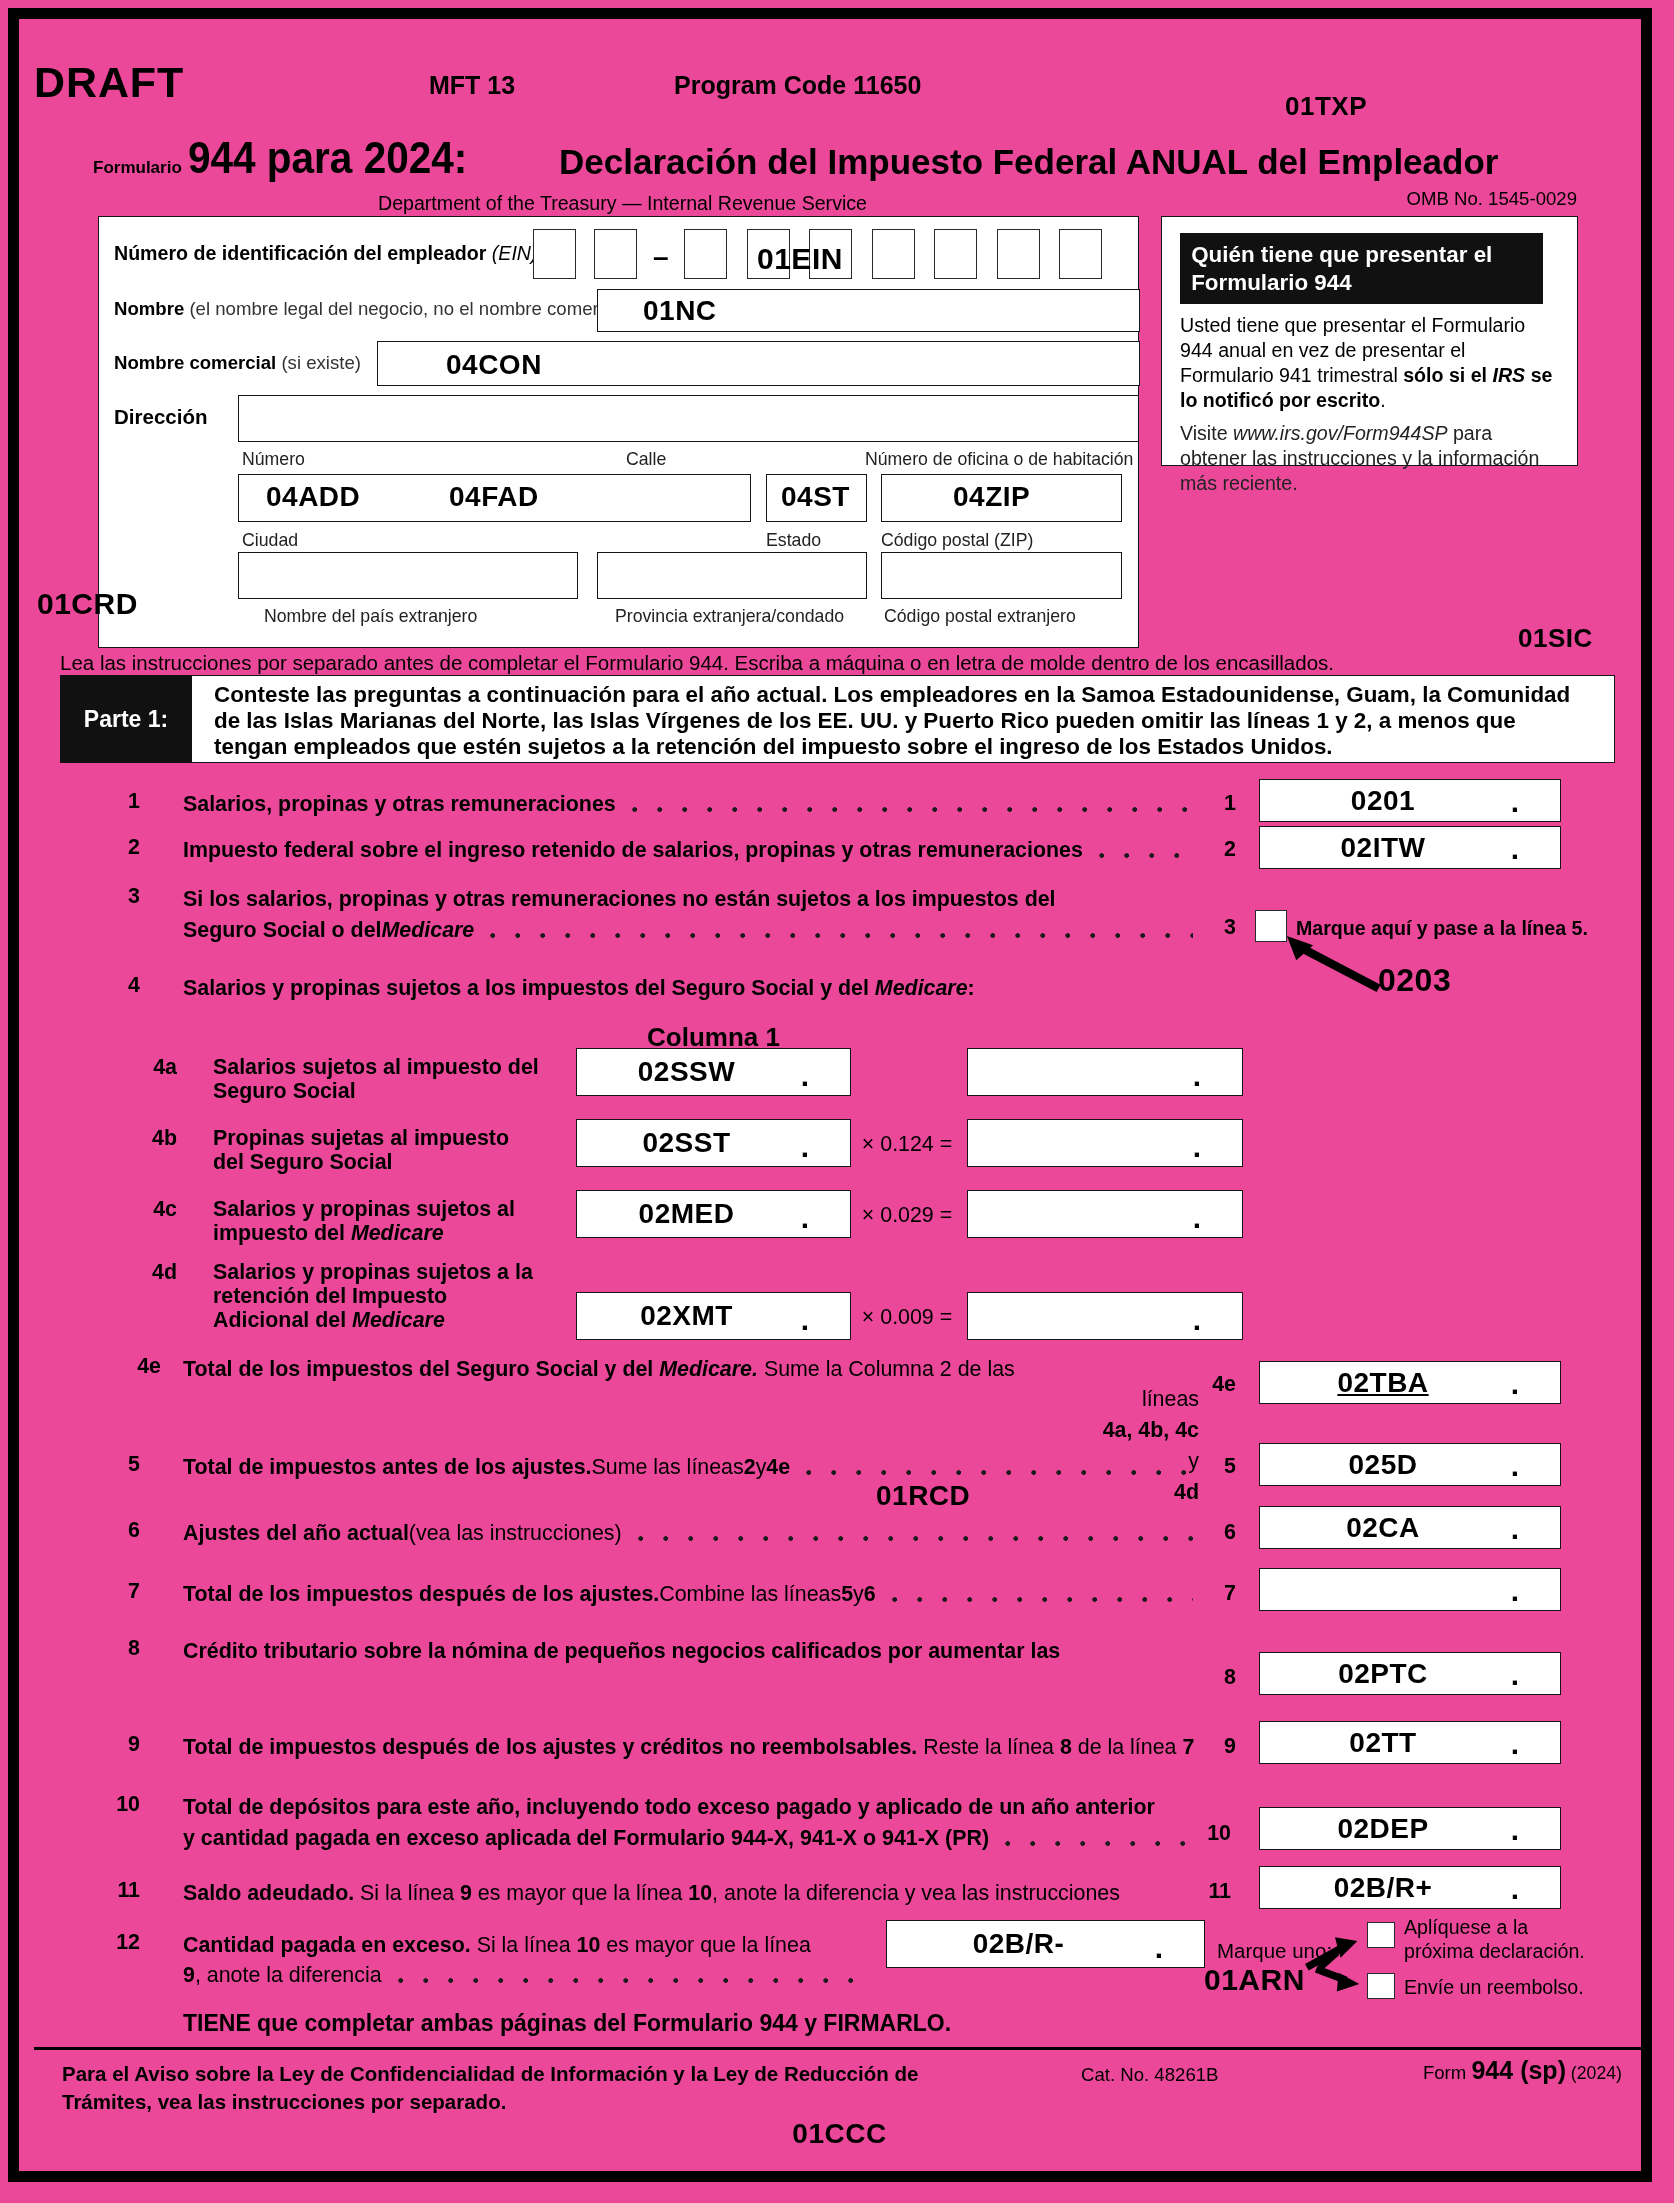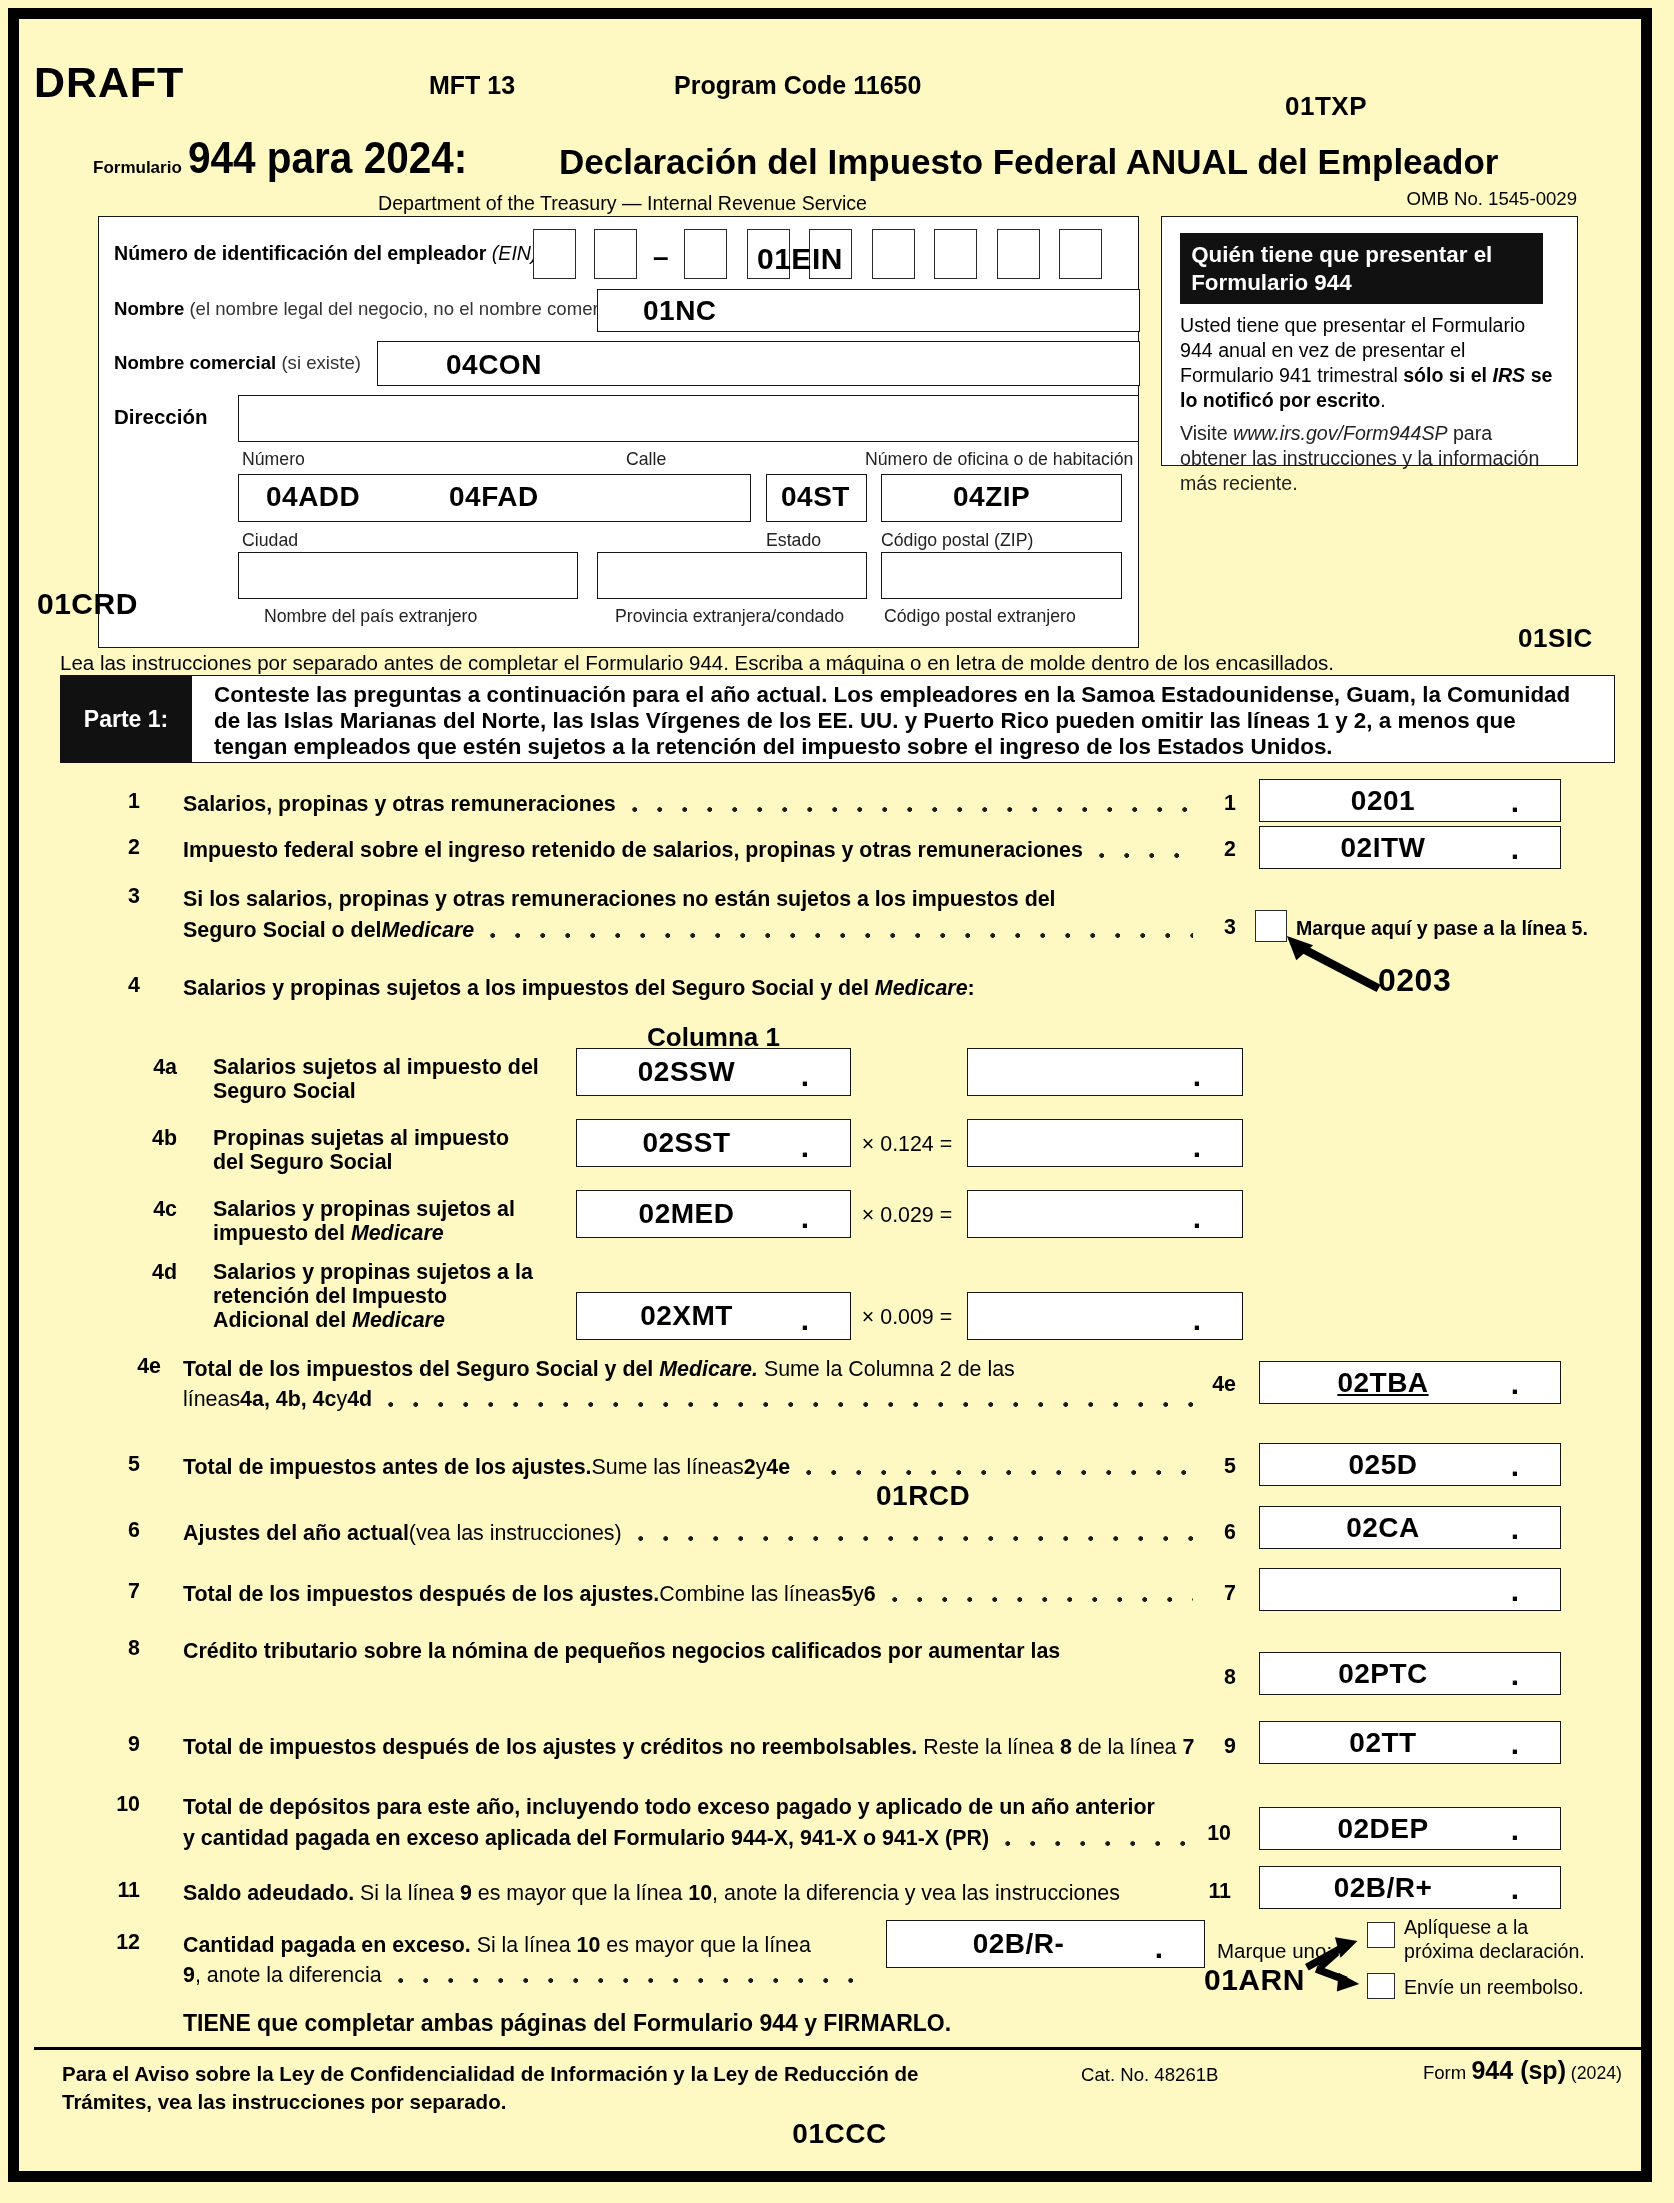--- a/index.html
+++ b/index.html
@@ -1,16 +1,16 @@
 <!DOCTYPE html>
 <html style="font-size:15px"><head>
 <meta charset="utf-8">
 <style>
   html,body{margin:0;padding:0;background:#888;}
-  .page{position:relative;width:1674px;height:2204px;background:#fef9c3;
+  .page{position:relative;width:1674px;height:2204px;background:#ec4899;
         font-family:"Liberation Sans","DejaVu Sans",sans-serif;color:#000;overflow:hidden;}
   .frame{position:absolute;left:7.5px;top:7.5px;width:1644px;height:2174px;border:11.2px solid #000;box-sizing:border-box;}
   .abs{position:absolute;}
   .b{font-weight:700;}
   .i{font-style:italic;}
   .code{font-weight:700;letter-spacing:0.5px;white-space:nowrap;}
   .box{position:absolute;border:1.9px solid #161616;background:#fff;box-sizing:border-box;}
   .cell{position:absolute;width:43px;height:50px;border:1.9px solid #2a2a2a;background:#fff;box-sizing:border-box;}
   .sub{font-size:17.7px;color:#222;white-space:nowrap;}
   .lt{font-size:21.4px;line-height:31px;}
@@ -210,21 +210,21 @@
     </div>
   <div class="abs" style="left:850px;top:1305px;width:114px;text-align:center;font-size:21.4px;">× 0.009 =</div>
   <div class="amt" style="left:967px;top:1292px;width:276px;height:48px;">
       <span class="dot">.</span>
     </div>
 
   <div class="abs num" style="left:103px;top:1354px;width:58px;">4e</div>
   <div class="abs lt" style="left:183px;top:1354px;width:1035px;">
     <span class="b">Total de los impuestos del Seguro Social y del </span><span class="b i">Medicare.</span><span> Sume la Columna 2 de las</span>
   </div>
-  <div class="abs leaderrow lt" style="left:183px;top:1384px;width:1016px;">
+  <div class="abs leaderrow lt" style="left:183px;top:1384px;width:1016px;flex-direction:column;">
     <span>líneas </span>
       <span class="b">4a, 4b, 4c</span>
       <span> y </span>
       <span class="b">4d</span>
       <span class="leader"></span>
   </div>
   <div class="abs num" style="left:1178px;top:1372px;width:58px;">4e</div>
   <div class="amt" style="left:1259px;top:1361px;width:302px;height:43px;text-decoration:underline;">
       <span class="v">02TBA</span>
       <span class="dot">.</span>

